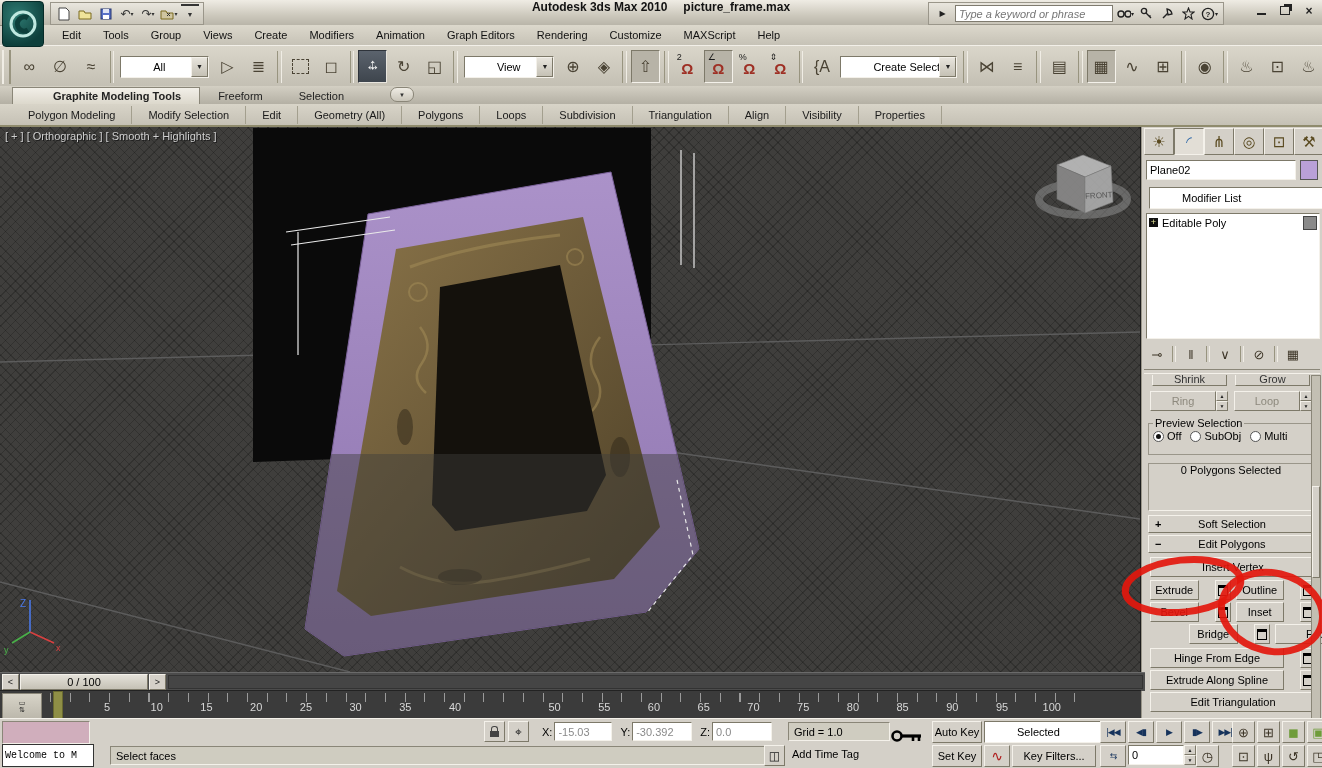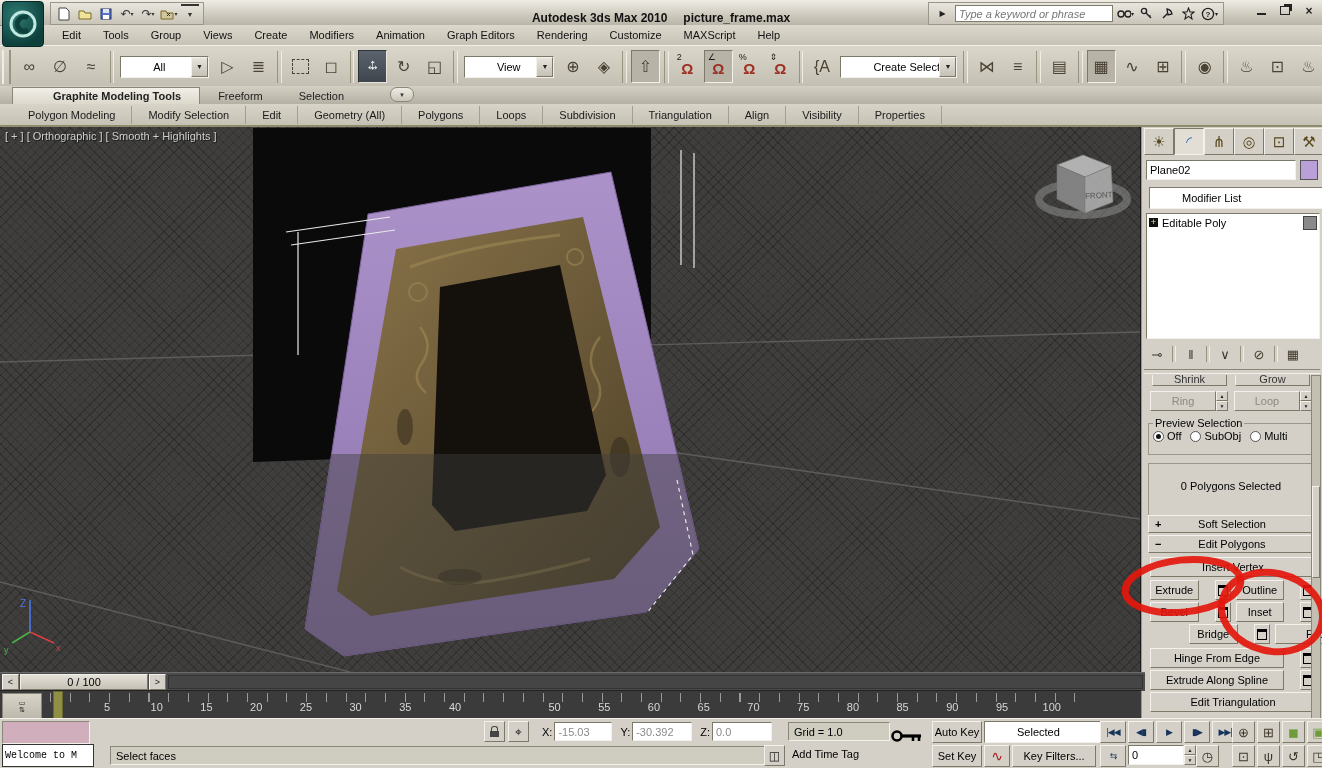--- a/index.html
+++ b/index.html
@@ -11,21 +11,21 @@
   #titlebar{left:0;top:0;width:1322px;height:25px;
     background:linear-gradient(#efece4,#cdc9bd 60%,#b9b5a9);border-bottom:1px solid #8a8678;}
   #logo{left:2px;top:1px;width:40px;height:44px;z-index:30;
     background:radial-gradient(circle at 35% 30%,#2e7a72,#0d3f3b 75%);
     border:1px solid #062a27;border-radius:4px;display:flex;align-items:center;justify-content:center;}
   #logo svg{display:block}
   #qat{left:50px;top:2px;height:21px;display:flex;align-items:center;gap:3px;
     border:1px solid #9a968a;background:linear-gradient(#e9e6de,#c9c5b9);padding:0 4px;}
   .qicon{width:18px;height:17px;display:flex;align-items:center;justify-content:center;color:#333;font-size:12px;}
   .qicon svg{display:block}
-  #titletext{left:0;top:0;width:1322px;height:25px;display:flex;align-items:flex-end;justify-content:center;
+  #titletext{left:0;top:0;width:1322px;height:25px;display:flex;align-items:flex-start;justify-content:center;
     gap:16px;font-weight:bold;font-size:12px;color:#111;pointer-events:none;}
   #infocenter{left:928px;top:2px;height:21px;display:flex;align-items:center;gap:4px;z-index:5;
     border:1px solid #9a968a;background:linear-gradient(#e9e6de,#c9c5b9);padding:0 5px;}
   #ic-search{width:150px;height:15px;border:1px solid #7f7b6f;font-style:italic;color:#777;
     font-size:11px;padding:0 3px;background:#fff;}
   .icico{width:17px;height:16px;display:flex;align-items:center;justify-content:center;color:#222;}
   #winbtns{right:6px;top:4px;display:flex;gap:10px;align-items:center;}
   .wbtn{width:14px;height:13px;display:flex;align-items:center;justify-content:center;
     color:#222;font-weight:bold;font-size:12px;}
   .minbar{width:9px;height:2px;background:#222;margin-top:7px;}
@@ -119,21 +119,21 @@
   .spin span{flex:1;background:#d4d0c8;border:1px solid;border-color:#f4f1ea #7d7969 #7d7969 #f4f1ea;
     font-size:5px;line-height:8px;text-align:center;color:#222;}
   #prevsel{position:absolute;left:4px;top:42px;width:158px;height:36px;border:1px solid #9a968a;
     padding:0 4px;margin:0;}
   #prevsel legend{font-size:11px;color:#000;padding:0 2px;}
   .radios{display:flex;gap:9px;margin-top:1px;}
   .radio{display:flex;align-items:center;gap:3px;color:#000;}
   .rdot{width:9px;height:9px;border-radius:50%;border:1px solid #555;background:#fff;position:relative;}
   .rdot.sel::after{content:"";position:absolute;left:2px;top:2px;width:5px;height:5px;border-radius:50%;background:#111;}
   #selstatus{position:absolute;left:4px;top:88px;width:164px;height:46px;border:1px solid;
-    border-color:#9a968a #f4f1ea #f4f1ea #9a968a;text-align:center;padding-top:16px;color:#000;}
+    border-color:#9a968a #f4f1ea #f4f1ea #9a968a;text-align:center;padding-top:0;color:#000;}
   .hdrbtn{position:absolute;left:4px;width:166px;height:16px;font-size:11px;}
   .hdrbtn .pm{position:absolute;left:6px;font-weight:bold;}
   .widebtn{position:absolute;left:6px;height:18px;}
   .gridrow{position:absolute;left:6px;width:166px;display:flex;gap:5px;}
   .gcell{flex:1;display:flex;gap:16px;}
   .gridbtn{flex:1;height:18px;}
   .setbox{width:14px;height:18px;background:#d4d0c8;border:1px solid;
     border-color:#f4f1ea #7d7969 #7d7969 #f4f1ea;display:flex;align-items:center;justify-content:center;}
   .setbox i{display:block;width:8px;height:7px;border:1px solid #000;border-top:3px solid #000;}
 

